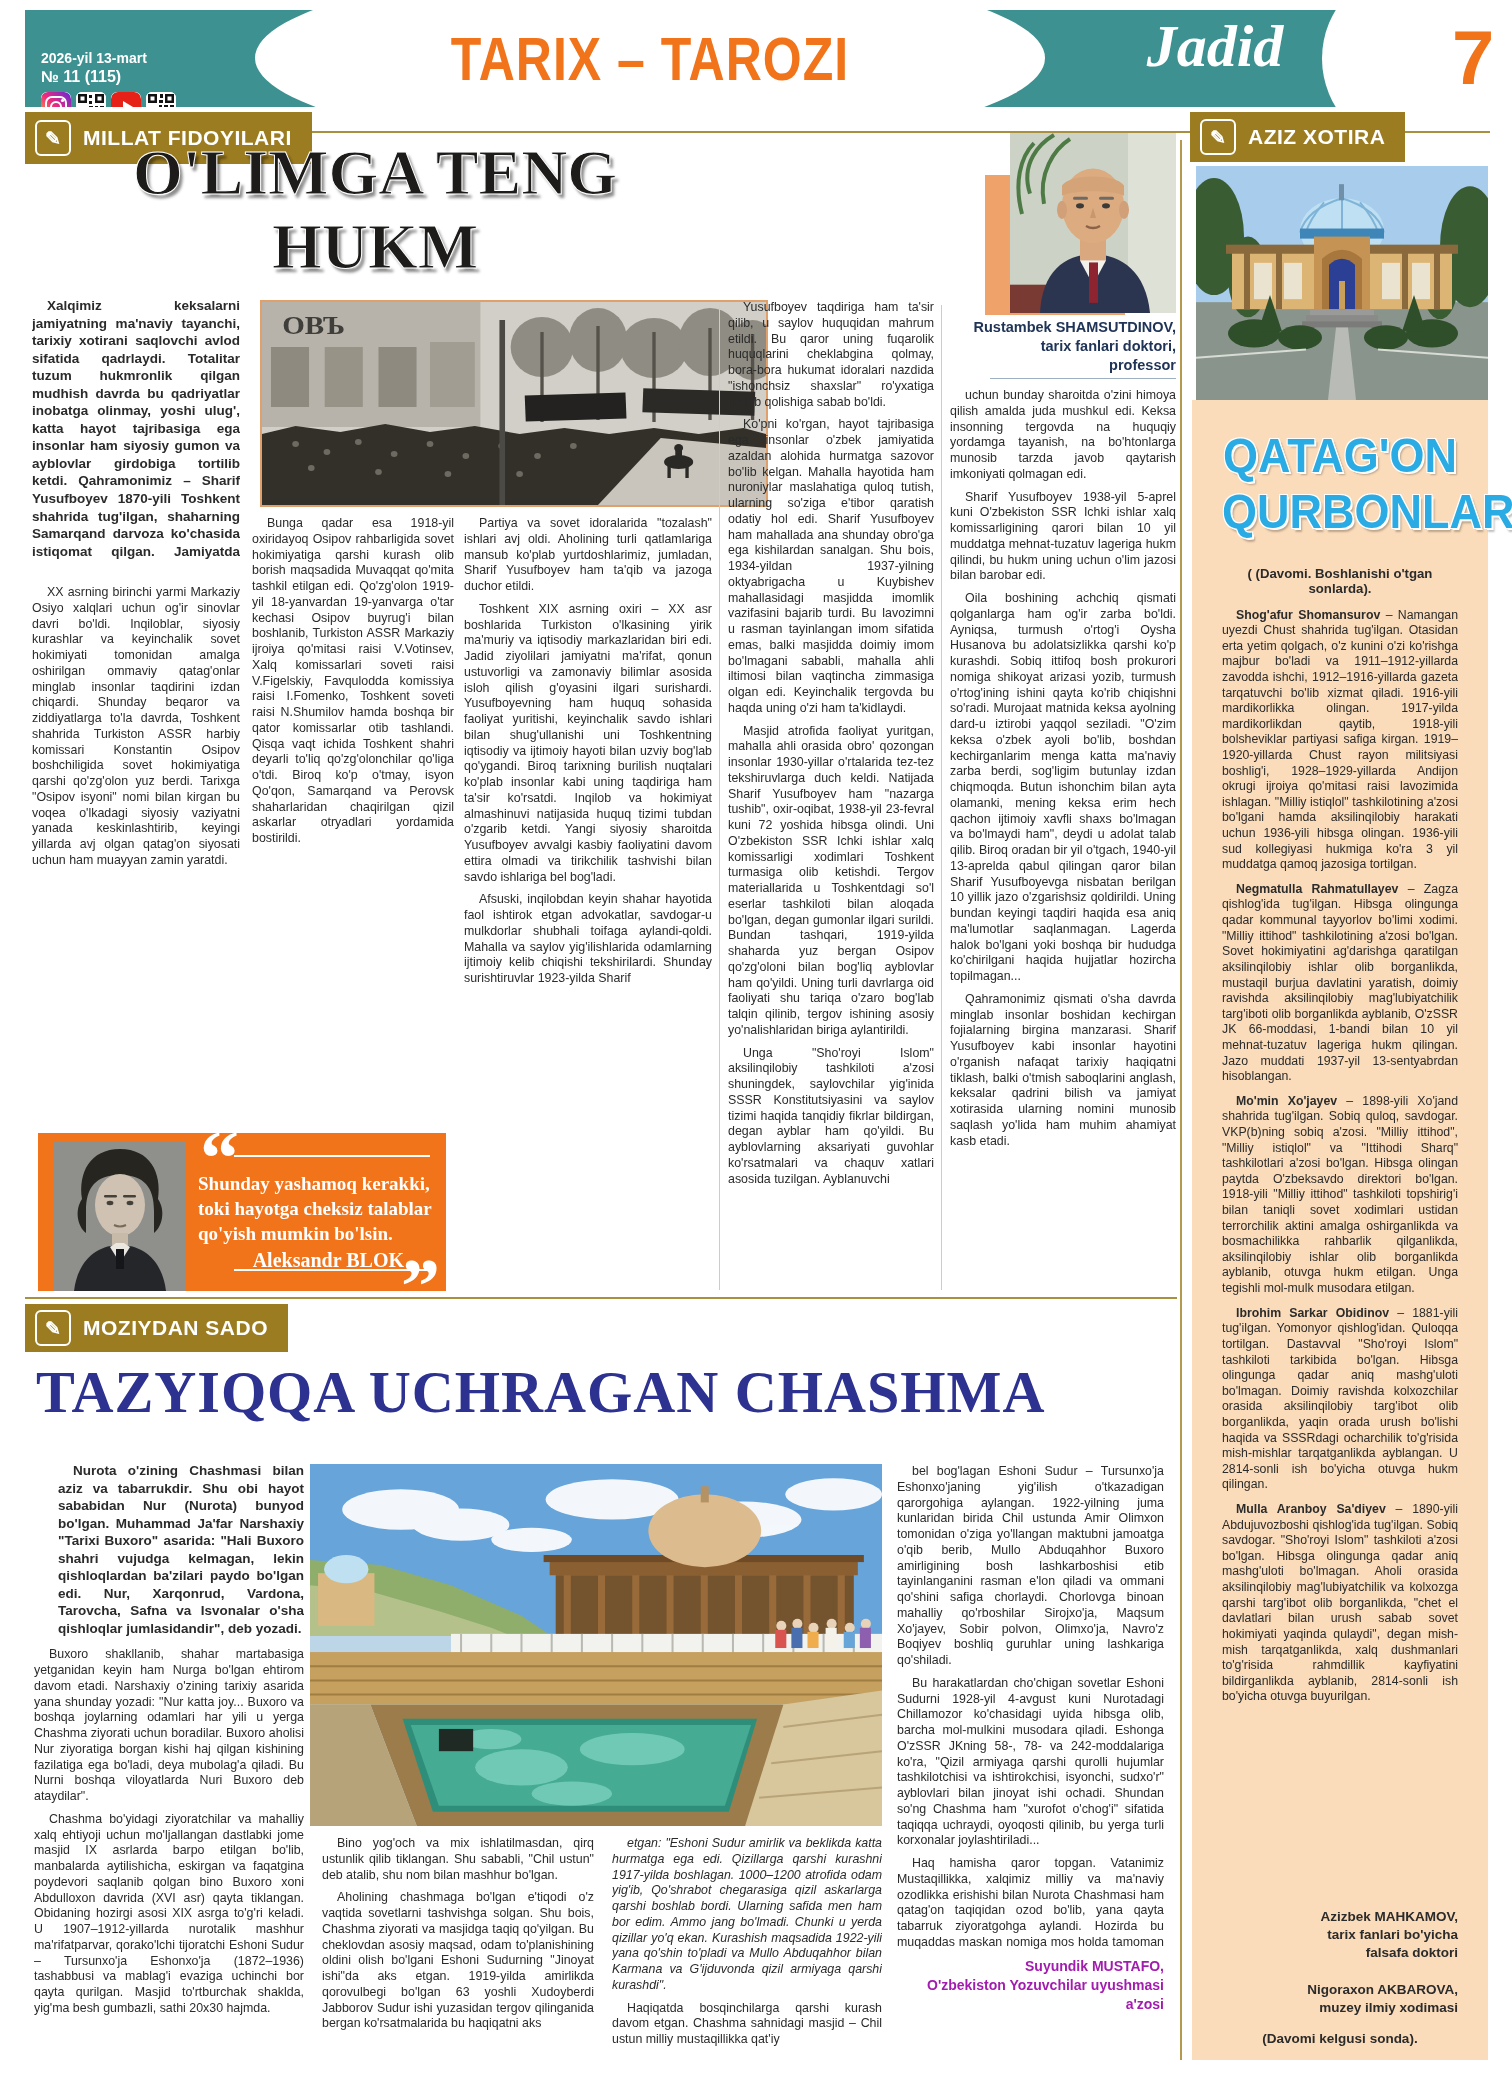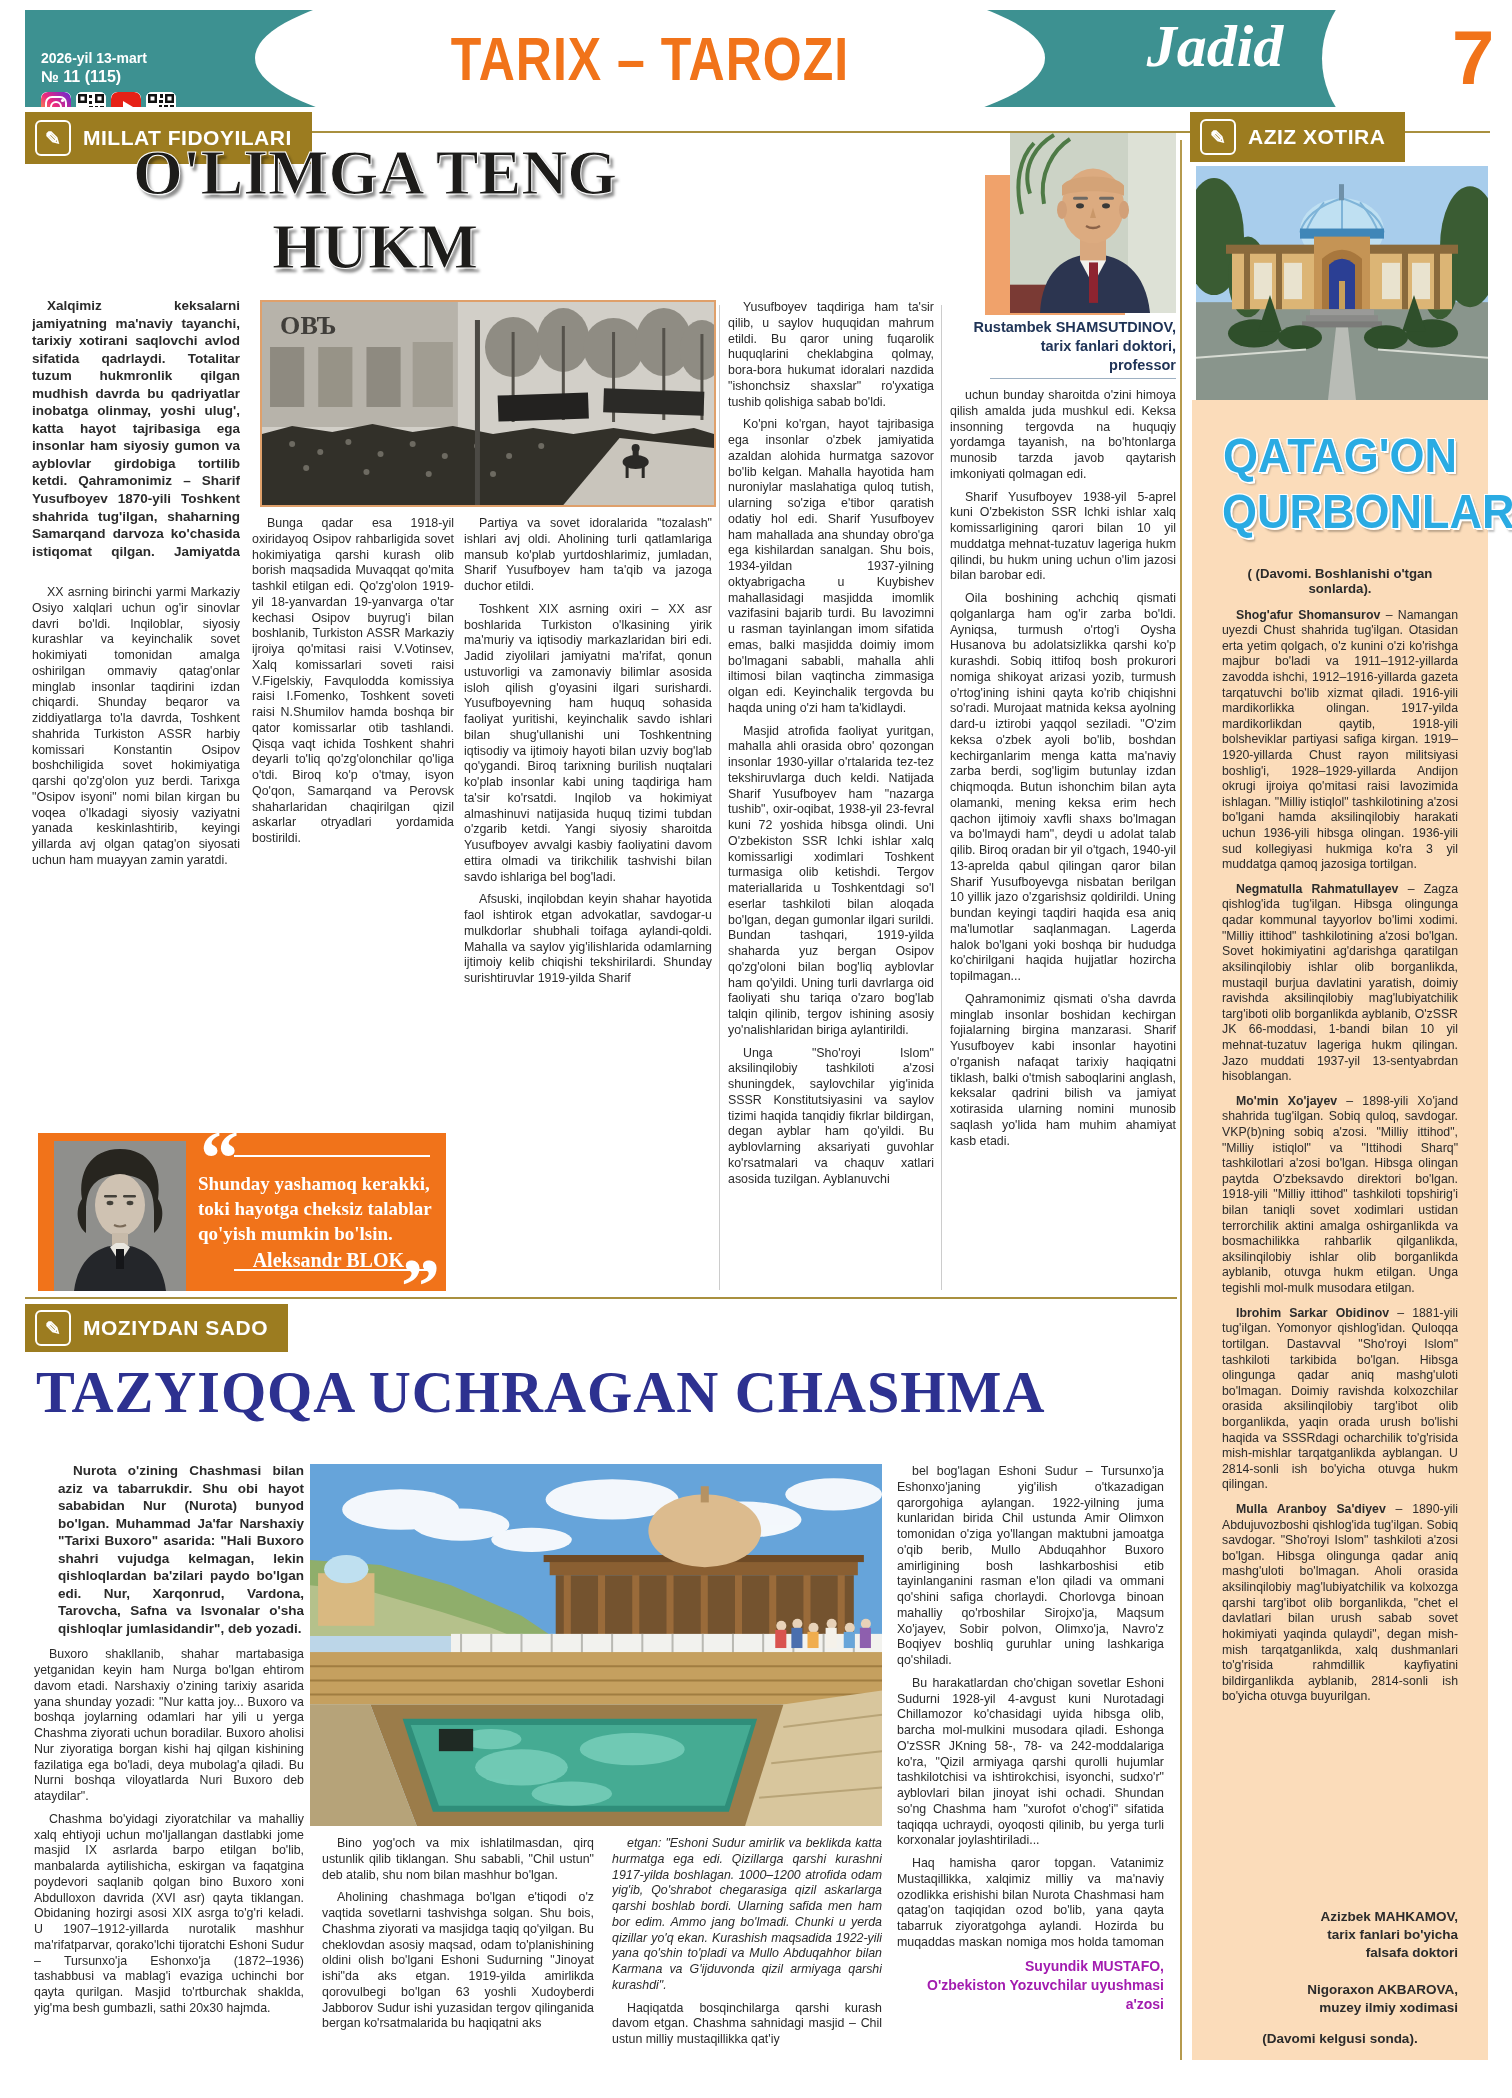--- a/index.html
+++ b/index.html
@@ -44,21 +44,21 @@
   #colA{left:32px;top:297px;width:208px;height:795px;}
   #colB{left:252px;top:516px;width:202px;height:622px;}
   #colC{left:464px;top:516px;width:248px;height:776px;}
   #colD{left:728px;top:300px;width:206px;height:992px;}
   #colE{left:950px;top:388px;width:226px;height:900px;}
   .vrule{position:absolute;width:1px;background:#cccccc;}
   #vr1{left:719px;top:305px;height:985px;}
   #vr2{left:941px;top:305px;height:985px;}
 
   .photo-frame{position:absolute;border:2px solid #dfa06b;box-sizing:border-box;background:#ddd;}
-  #photo1{left:260px;top:300px;width:456px;height:207px;}
+  #photo1{left:260px;top:300px;width:508px;height:207px;}
   #portrait-peach{position:absolute;left:985px;top:175px;width:140px;height:140px;background:#f0a26b;}
   #portrait{position:absolute;left:1010px;top:133px;width:166px;height:180px;background:#cdd3c9;}
   #caption{position:absolute;left:952px;top:318px;width:224px;text-align:right;font-weight:bold;
            font-size:14.5px;line-height:1.3;color:#203457;}
   #caption .line{display:block;}
   #caption-rule{position:absolute;left:990px;top:378px;width:186px;height:1px;background:#9db0c2;}
 
   
   #quote{position:absolute;left:38px;top:1133px;width:408px;height:158px;background:#f1731a;overflow:hidden;}
   #blok{position:absolute;left:16px;bottom:0;width:132px;height:150px;}
@@ -260,21 +260,21 @@
       <rect x="212" y="18" width="5" height="185" fill="#4c4a45"></rect>
     </svg>
   </div>
 
   <div class="col" id="colB">
       <p>Bunga qadar esa 1918-yil oxiridayoq Osipov rahbarligida sovet hokimiyatiga qarshi kurash olib borish maqsadida Muvaqqat qo'mita tashkil etilgan edi. Qo'zg'olon 1919-yil 18-yanvardan 19-yanvarga o'tar kechasi Osipov buyrug'i bilan boshlanib, Turkiston ASSR Markaziy ijroiya qo'mitasi raisi V.Votinsev, Xalq komissarlari soveti raisi V.Figelskiy, Favqulodda komissiya raisi I.Fomenko, Toshkent soveti raisi N.Shumilov hamda boshqa bir qator komissarlar otib tashlandi. Qisqa vaqt ichida Toshkent shahri deyarli to'liq qo'zg'olonchilar qo'liga o'tdi. Biroq ko'p o'tmay, isyon Qo'qon, Samarqand va Perovsk shaharlaridan chaqirilgan qizil askarlar otryadlari yordamida bostirildi.</p>
     </div>
   <div class="col" id="colC">
       <p>Partiya va sovet idoralarida "tozalash" ishlari avj oldi. Aholining turli qatlamlariga mansub ko'plab yurtdoshlarimiz, jumladan, Sharif Yusufboyev ham ta'qib va jazoga duchor etildi.</p>
       <p>Toshkent XIX asrning oxiri – XX asr boshlarida Turkiston o'lkasining yirik ma'muriy va iqtisodiy markazlaridan biri edi. Jadid ziyolilari jamiyatni ma'rifat, qonun ustuvorligi va zamonaviy bilimlar asosida isloh qilish g'oyasini ilgari surishardi. Yusufboyevning ham huquq sohasida faoliyat yuritishi, keyinchalik savdo ishlari bilan shug'ullanishi uni Toshkentning iqtisodiy va ijtimoiy hayoti bilan uzviy bog'lab qo'ygandi. Biroq tarixning burilish nuqtalari ko'plab insonlar kabi uning taqdiriga ham ta'sir ko'rsatdi. Inqilob va hokimiyat almashinuvi natijasida huquq tizimi tubdan o'zgarib ketdi. Yangi siyosiy sharoitda Yusufboyev avvalgi kasbiy faoliyatini davom ettira olmadi va tirikchilik tashvishi bilan savdo ishlariga bel bog'ladi.</p>
-      <p>Afsuski, inqilobdan keyin shahar hayotida faol ishtirok etgan advokatlar, savdogar-u mulkdorlar shubhali toifaga aylandi-qoldi. Mahalla va saylov yig'ilishlarida odamlarning ijtimoiy kelib chiqishi tekshirilardi. Shunday surishtiruvlar 1919-yilda Sharif</p>
+      <p>Afsuski, inqilobdan keyin shahar hayotida faol ishtirok etgan advokatlar, savdogar-u mulkdorlar shubhali toifaga aylandi-qoldi. Mahalla va saylov yig'ilishlarida odamlarning ijtimoiy kelib chiqishi tekshirilardi. Shunday surishtiruvlar 1923-yilda Sharif</p>
     </div>
   <div class="vrule" id="vr1"></div>
   <div class="col" id="colD">
       <p>Yusufboyev taqdiriga ham ta'sir qilib, u saylov huquqidan mahrum etildi. Bu qaror uning fuqarolik huquqlarini cheklabgina qolmay, bora-bora hukumat idoralari nazdida "ishonchsiz shaxslar" ro'yxatiga tushib qolishiga sabab bo'ldi.</p>
       <p>Ko'pni ko'rgan, hayot tajribasiga ega insonlar o'zbek jamiyatida azaldan alohida hurmatga sazovor bo'lib kelgan. Mahalla hayotida ham nuroniylar maslahatiga quloq tutish, ularning so'ziga e'tibor qaratish odatiy hol edi. Sharif Yusufboyev ham mahallada ana shunday obro'ga ega kishilardan sanalgan. Shu bois, 1934-yildan 1937-yilning oktyabrigacha u Kuybishev mahallasidagi masjidda imomlik vazifasini bajarib turdi. Bu lavozimni u rasman tayinlangan imom sifatida emas, balki masjidda doimiy imom bo'lmagani sababli, mahalla ahli iltimosi bilan vaqtincha zimmasiga olgan edi. Keyinchalik tergovda bu haqda uning o'zi ham ta'kidlaydi.</p>
       <p>Masjid atrofida faoliyat yuritgan, mahalla ahli orasida obro' qozongan insonlar 1930-yillar o'rtalarida tez-tez tekshiruvlarga duch keldi. Natijada Sharif Yusufboyev ham "nazarga tushib", oxir-oqibat, 1938-yil 23-fevral kuni 72 yoshida hibsga olindi. Uni O'zbekiston SSR Ichki ishlar xalq komissarligi xodimlari Toshkent turmasiga olib ketishdi. Tergov materiallarida u Toshkentdagi so'l eserlar tashkiloti bilan aloqada bo'lgan, degan gumonlar ilgari surildi. Bundan tashqari, 1919-yilda shaharda yuz bergan Osipov qo'zg'oloni bilan bog'liq ayblovlar ham qo'yildi. Uning turli davrlarga oid faoliyati shu tariqa o'zaro bog'lab talqin qilinib, tergov ishining asosiy yo'nalishlaridan biriga aylantirildi.</p>
       <p>Unga "Sho'royi Islom" aksilinqilobiy tashkiloti a'zosi shuningdek, saylovchilar yig'inida SSSR Konstitutsiyasini va saylov tizimi haqida tanqidiy fikrlar bildirgan, degan ayblar ham qo'yildi. Bu ayblovlarning aksariyati guvohlar ko'rsatmalari va chaquv xatlari asosida tuzilgan. Ayblanuvchi</p>
     </div>
   <div class="vrule" id="vr2"></div>
 

